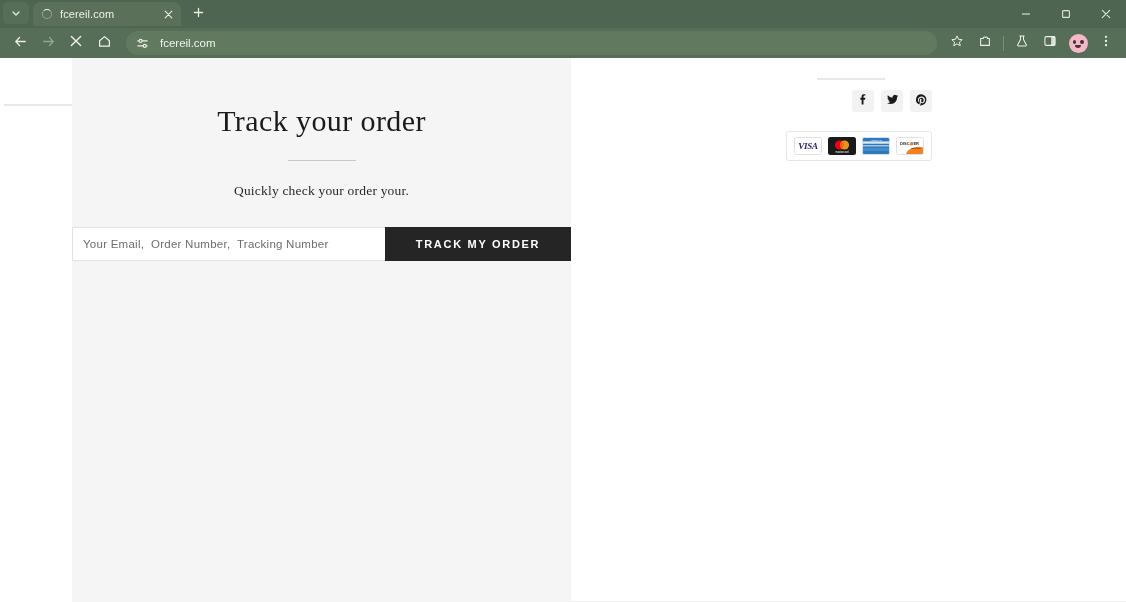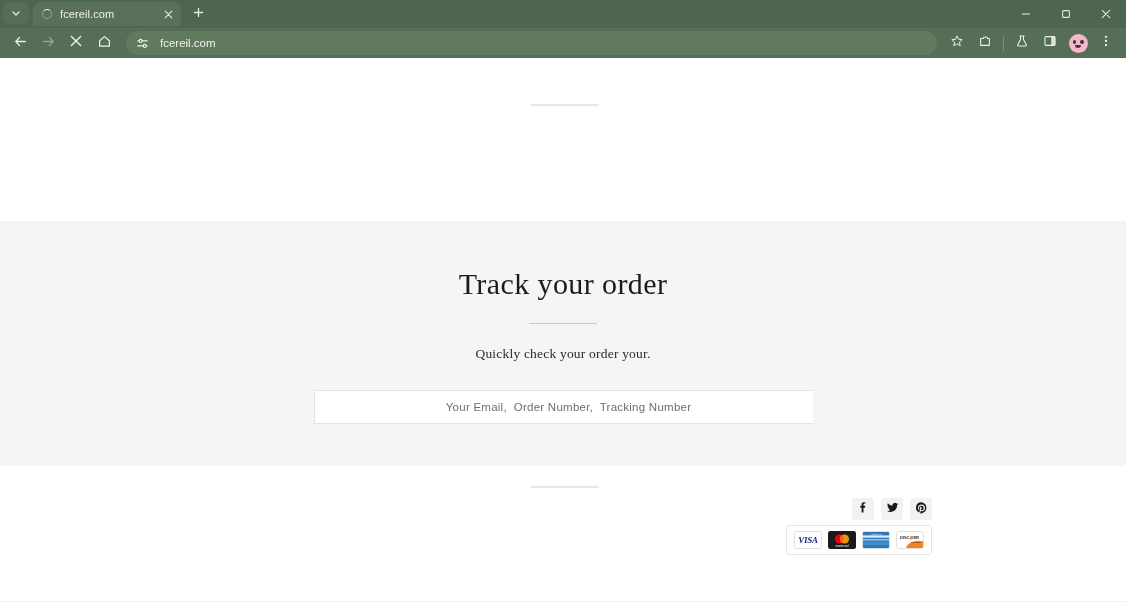--- a/index.html
+++ b/index.html
@@ -216,21 +216,21 @@
   .viewport {
     flex: 1;
     background: #ffffff;
     position: relative;
     overflow: hidden;
   }
   .page {
     width: 100%;
     height: 100%;
     display: flex;
-    flex-direction: column;
+    flex-direction: row;
     position: relative;
   }
   .top-blank {
     height: 163px;
     background: #ffffff;
     display: flex;
     justify-content: center;
     align-items: flex-start;
     position: relative;
   }
@@ -284,21 +284,20 @@
     border: 1px solid #e3e3e3;
     border-right: none;
     background: #ffffff;
     font-family: "Liberation Sans", sans-serif;
     font-size: 11.5px;
     color: #333;
     padding: 0 0 0 10px;
     outline: none;
     box-sizing: border-box;
     letter-spacing: 0.25px;
-    text-align: center;
   }
   .track-input::placeholder {
     color: #6e6e6e;
     letter-spacing: 0.25px;
   }
   .track-btn {
     width: 186px;
     background: #252525;
     color: #ffffff;
     border: none;
@@ -339,21 +338,21 @@
   .social-btn {
     width: 22px;
     height: 22px;
     border-radius: 3px;
     background: #f2f2f2;
     display: flex;
     align-items: center;
     justify-content: center;
   }
   .pay-row {
-    margin-top: 5px;
+    margin-top: 19px;
     background: #ffffff;
     border: 1px solid #e6e6e6;
     border-radius: 3px;
     padding: 5px 7px;
     display: flex;
     align-items: center;
     gap: 6px;
   }
   .card {
     width: 28px;
@@ -557,20 +556,21 @@
         <div class="hr-rule"></div>
       </div>
 
       <div class="track-section">
         <h1 class="track-title">Track your order</h1>
         <div class="title-rule"></div>
         <p class="track-sub">Quickly check your order your.</p>
 
         <form class="track-form">
           <input class="track-input" type="text" placeholder="Your Email,  Order Number,  Tracking Number" style="">
+          <button class="track-btn" type="submit">TRACK MY ORDER</button>
         </form>
       </div>
 
       <div class="below-section">
         <div class="below-rule-wrap">
           <div class="hr-rule"></div>
         </div>
 
         <div class="footer-right">
 

